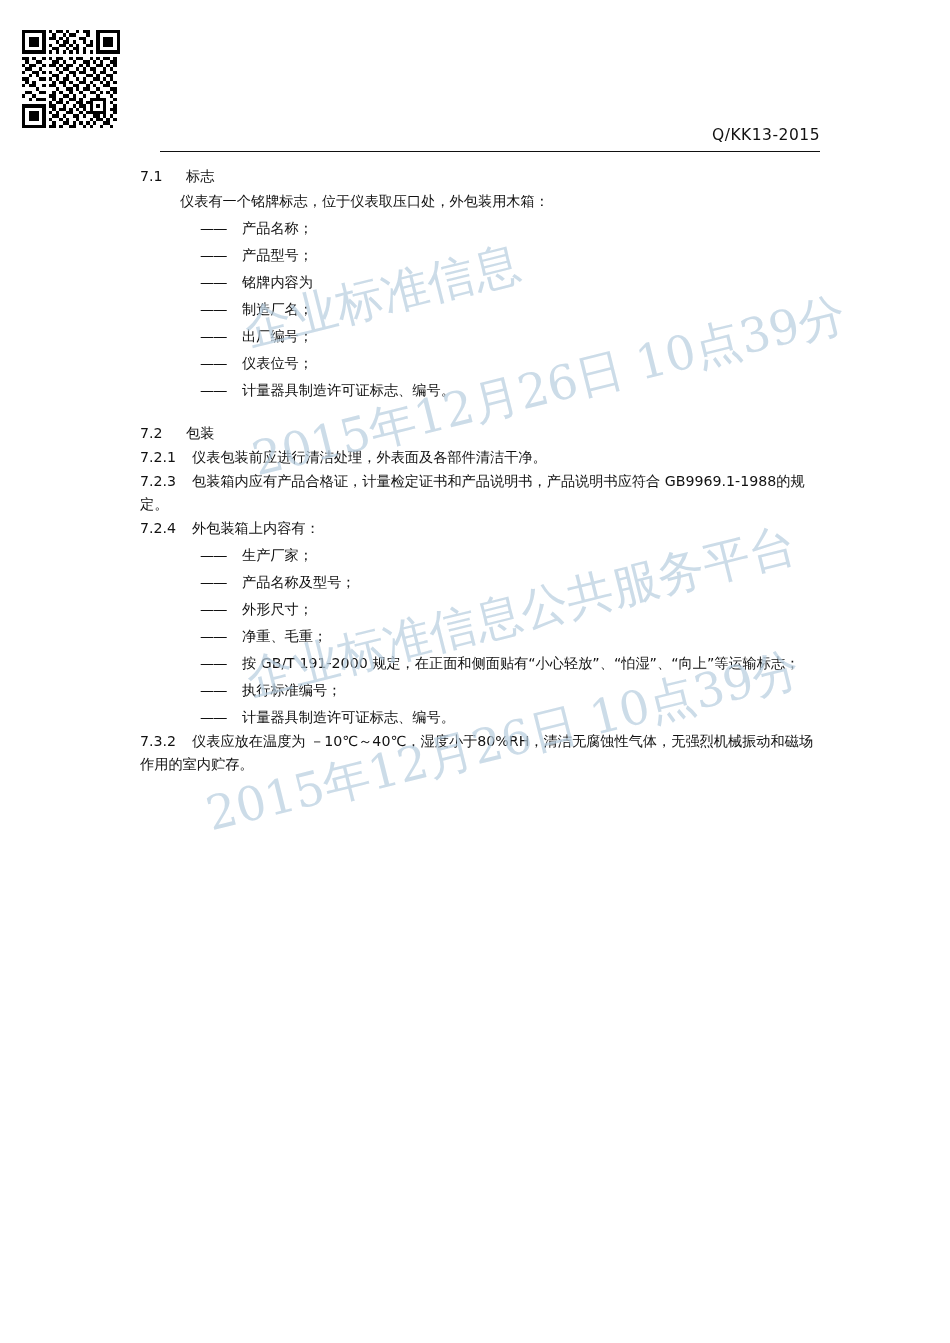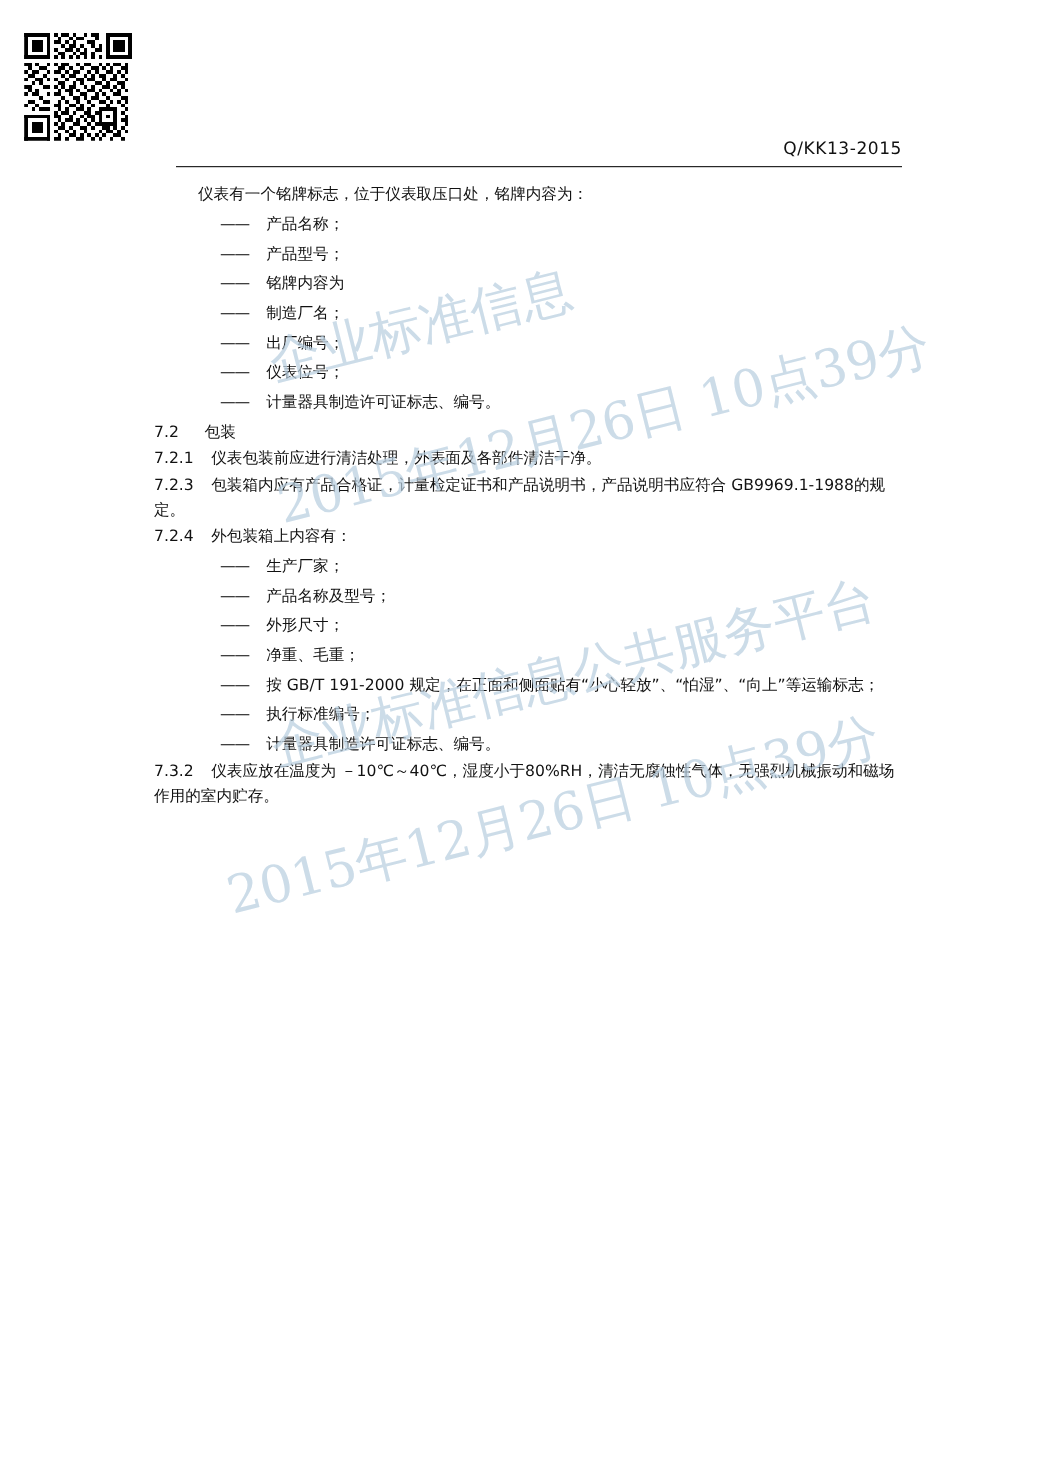--- a/index.html
+++ b/index.html
@@ -404,21 +404,25 @@
     </svg>
   </div>
 
   <div id="header">
     <div id="header-title">Q/KK13-2015</div>
     <div id="header-rule"></div>
   </div>
 
   <div id="content">
 
-    <div class="indent1">仪表有一个铭牌标志，位于仪表取压口处，铭牌内容为：</div>
+    <div class="sec">
+      <span class="num">7.1</span>
+      <span class="txt">标志</span>
+    </div>
+    <div class="indent1">仪表有一个铭牌标志，位于仪表取压口处，外包装用木箱：</div>
     <ul class="dashlist">
       <li>
           <span class="dash">——</span>
           <span class="item">产品名称；</span>
         </li>
       <li>
           <span class="dash">——</span>
           <span class="item">产品型号；</span>
         </li>
       <li>
@@ -436,21 +440,21 @@
       <li>
           <span class="dash">——</span>
           <span class="item">仪表位号；</span>
         </li>
       <li>
           <span class="dash">——</span>
           <span class="item">计量器具制造许可证标志、编号。</span>
         </li>
     </ul>
 
-    <div class="sec" style="margin-top:4px">
+    <div class="sec" style="margin-top:20px">
       <span class="num">7.2</span>
       <span class="txt">包装</span>
     </div>
     <div class="para">
       <span class="num">7.2.1</span><span class="cont">仪表包装前应进行清洁处理，外表面及各部件清洁干净。</span>
     </div>
     <div class="para">
       <span class="num">7.2.3</span><span class="cont">包装箱内应有产品合格证，计量检定证书和产品说明书，产品说明书应符合 GB9969.1-1988的规定。</span>
     </div>
     <div class="para">

